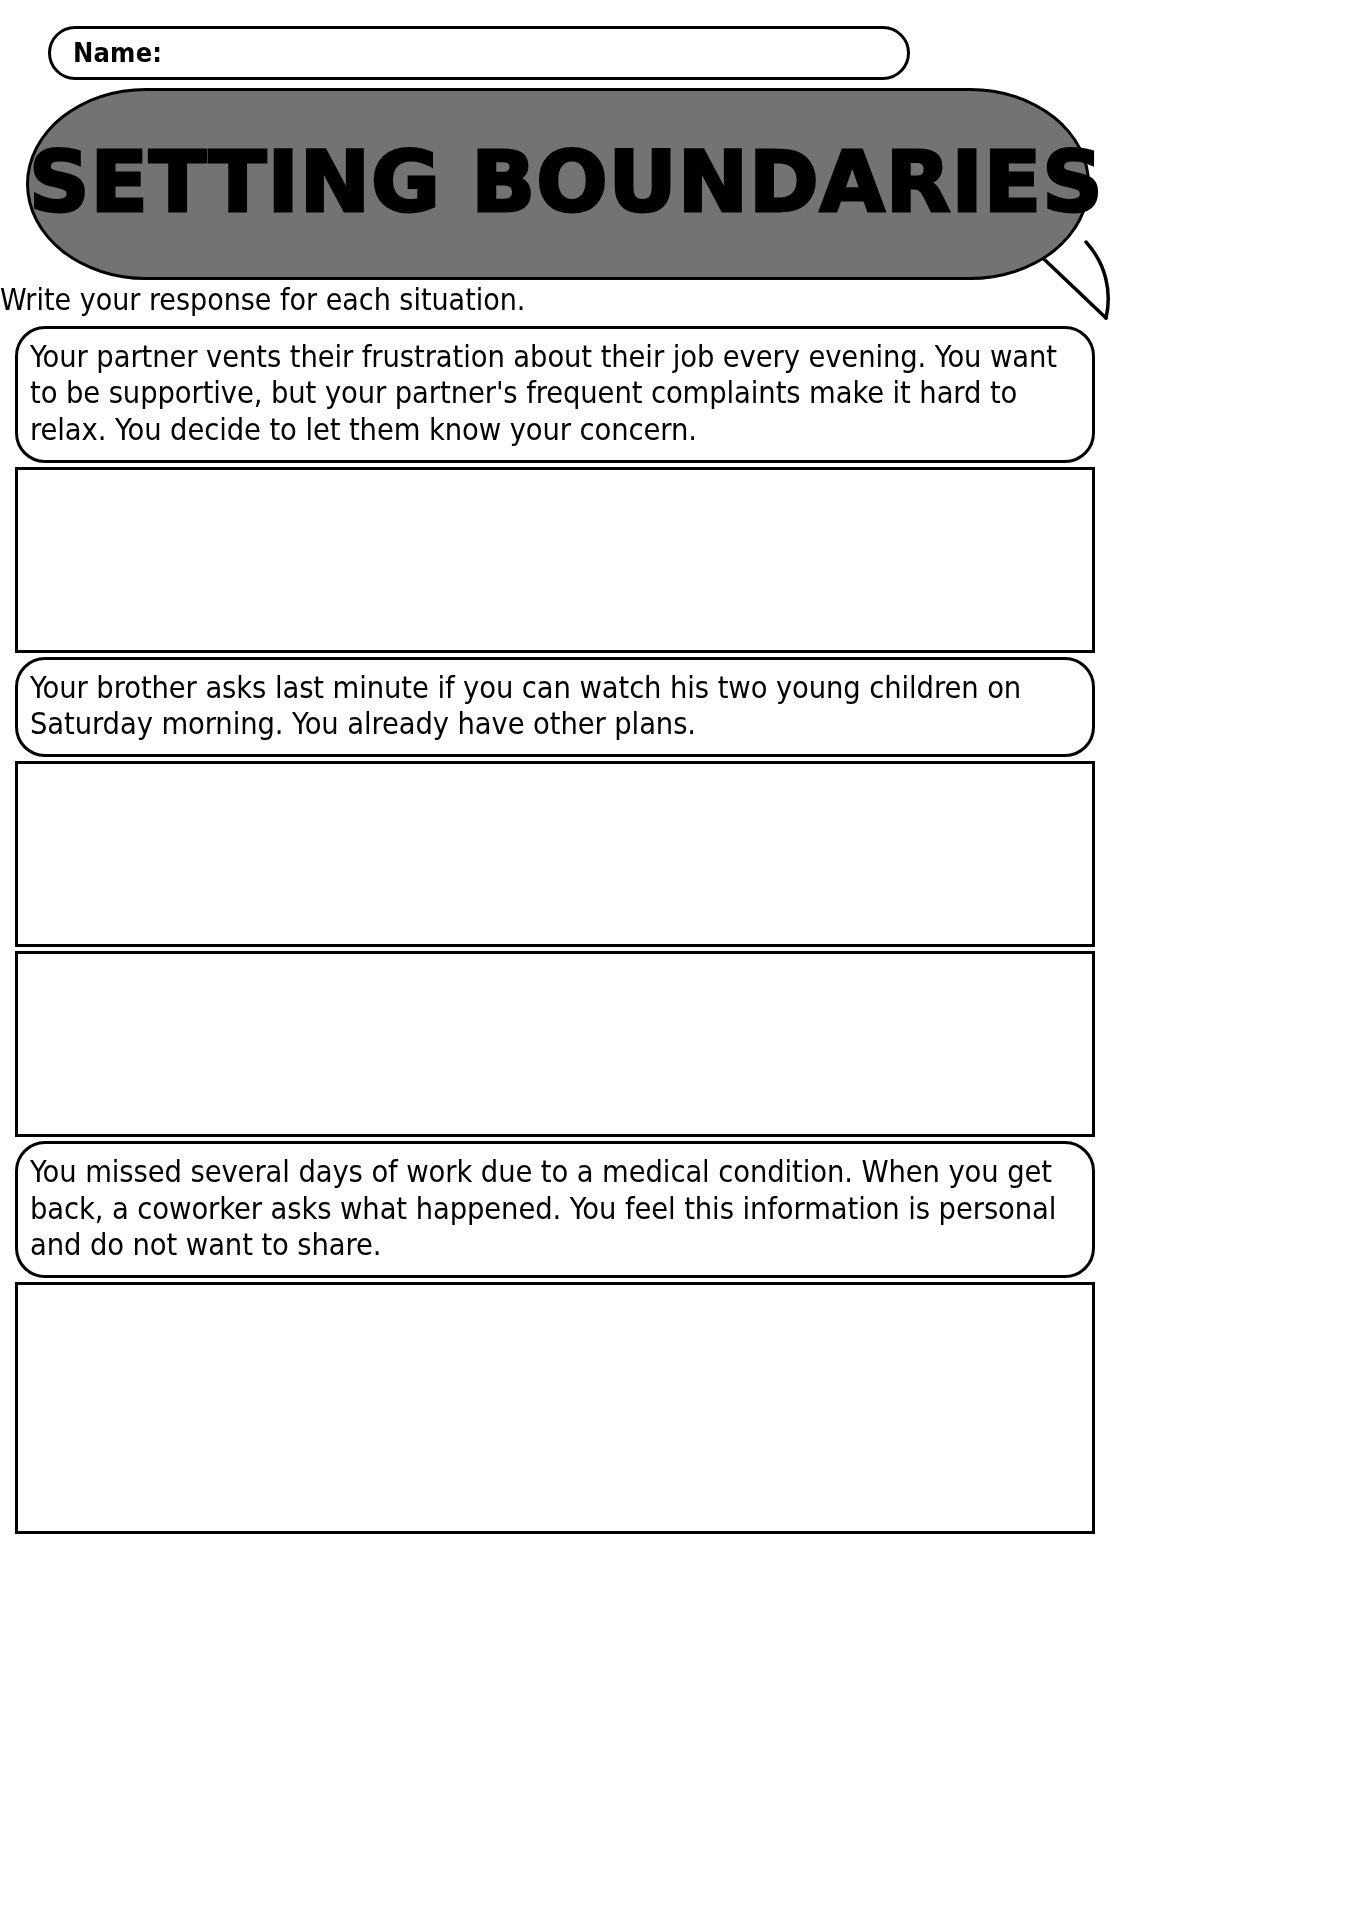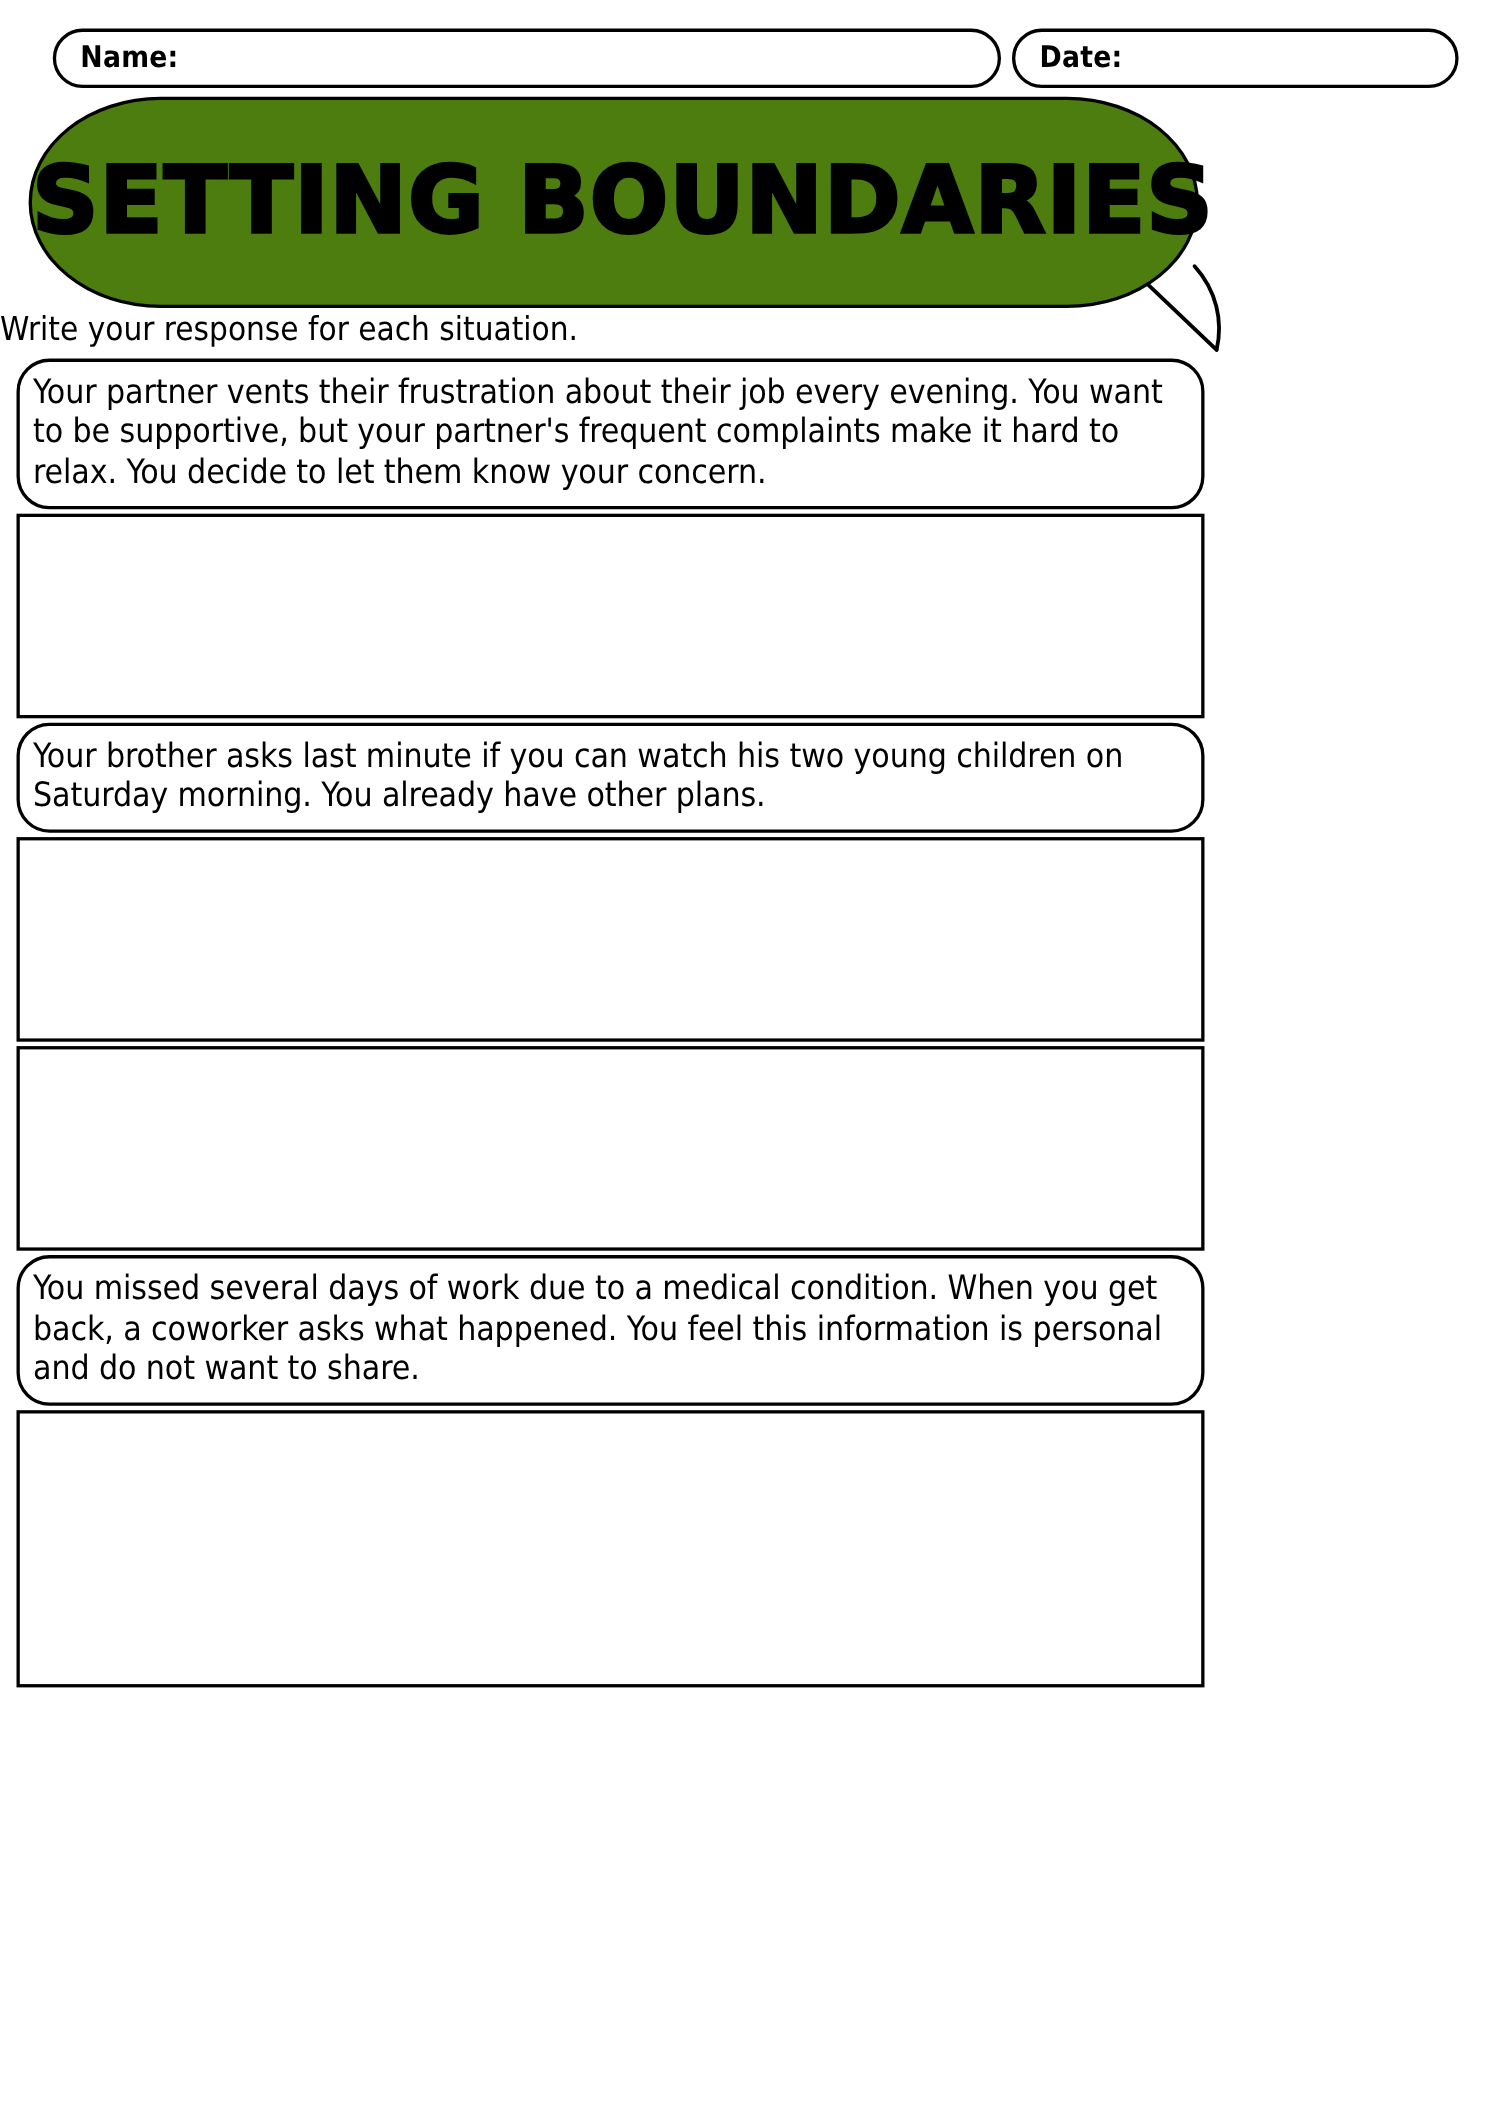--- a/index.html
+++ b/index.html
@@ -49,21 +49,21 @@
   
   #title-bubble {
     position: absolute;
     left: 26px;
     top: 88px;
     width: 1064px;
     height: 192px;
     border: 3px solid #000;
     border-radius: 120px / 96px;
     box-sizing: border-box;
-    background: #4d7c0f;
+    background: #737373;
     z-index: 2;
   }
   #title-text {
     position: absolute;
     left: 0;
     right: 0;
     top: 50%;
     transform: translateY(-52%);
     text-align: center;
     font-family: "DejaVu Sans", sans-serif;
@@ -131,23 +131,20 @@
     height: 252px;
   }
 </style>
 </head>
 <body>
 
 <div id="header-row">
   <div class="pill" id="name-pill">
     <span class="pill-label">Name:</span>
   </div>
-  <div class="pill" id="date-pill">
-    <span class="pill-label">Date:</span>
-  </div>
 </div>
 
 <svg id="bubble-tail" viewBox="0 0 120 90" xmlns="http://www.w3.org/2000/svg">
   <path d="M 4 6 L 88 78 L 70 6" fill="#ffffff" stroke="none"></path>
   <path d="M 6 4 L 86 80" fill="none" stroke="#000000" stroke-width="3.5" stroke-linecap="round"></path>
   <path d="M 86 80 C 92 54, 86 26, 66 4" fill="none" stroke="#000000" stroke-width="3.5" stroke-linecap="round"></path>
 </svg>
 
 <div id="title-bubble">
   <div id="title-text">SETTING BOUNDARIES</div>

